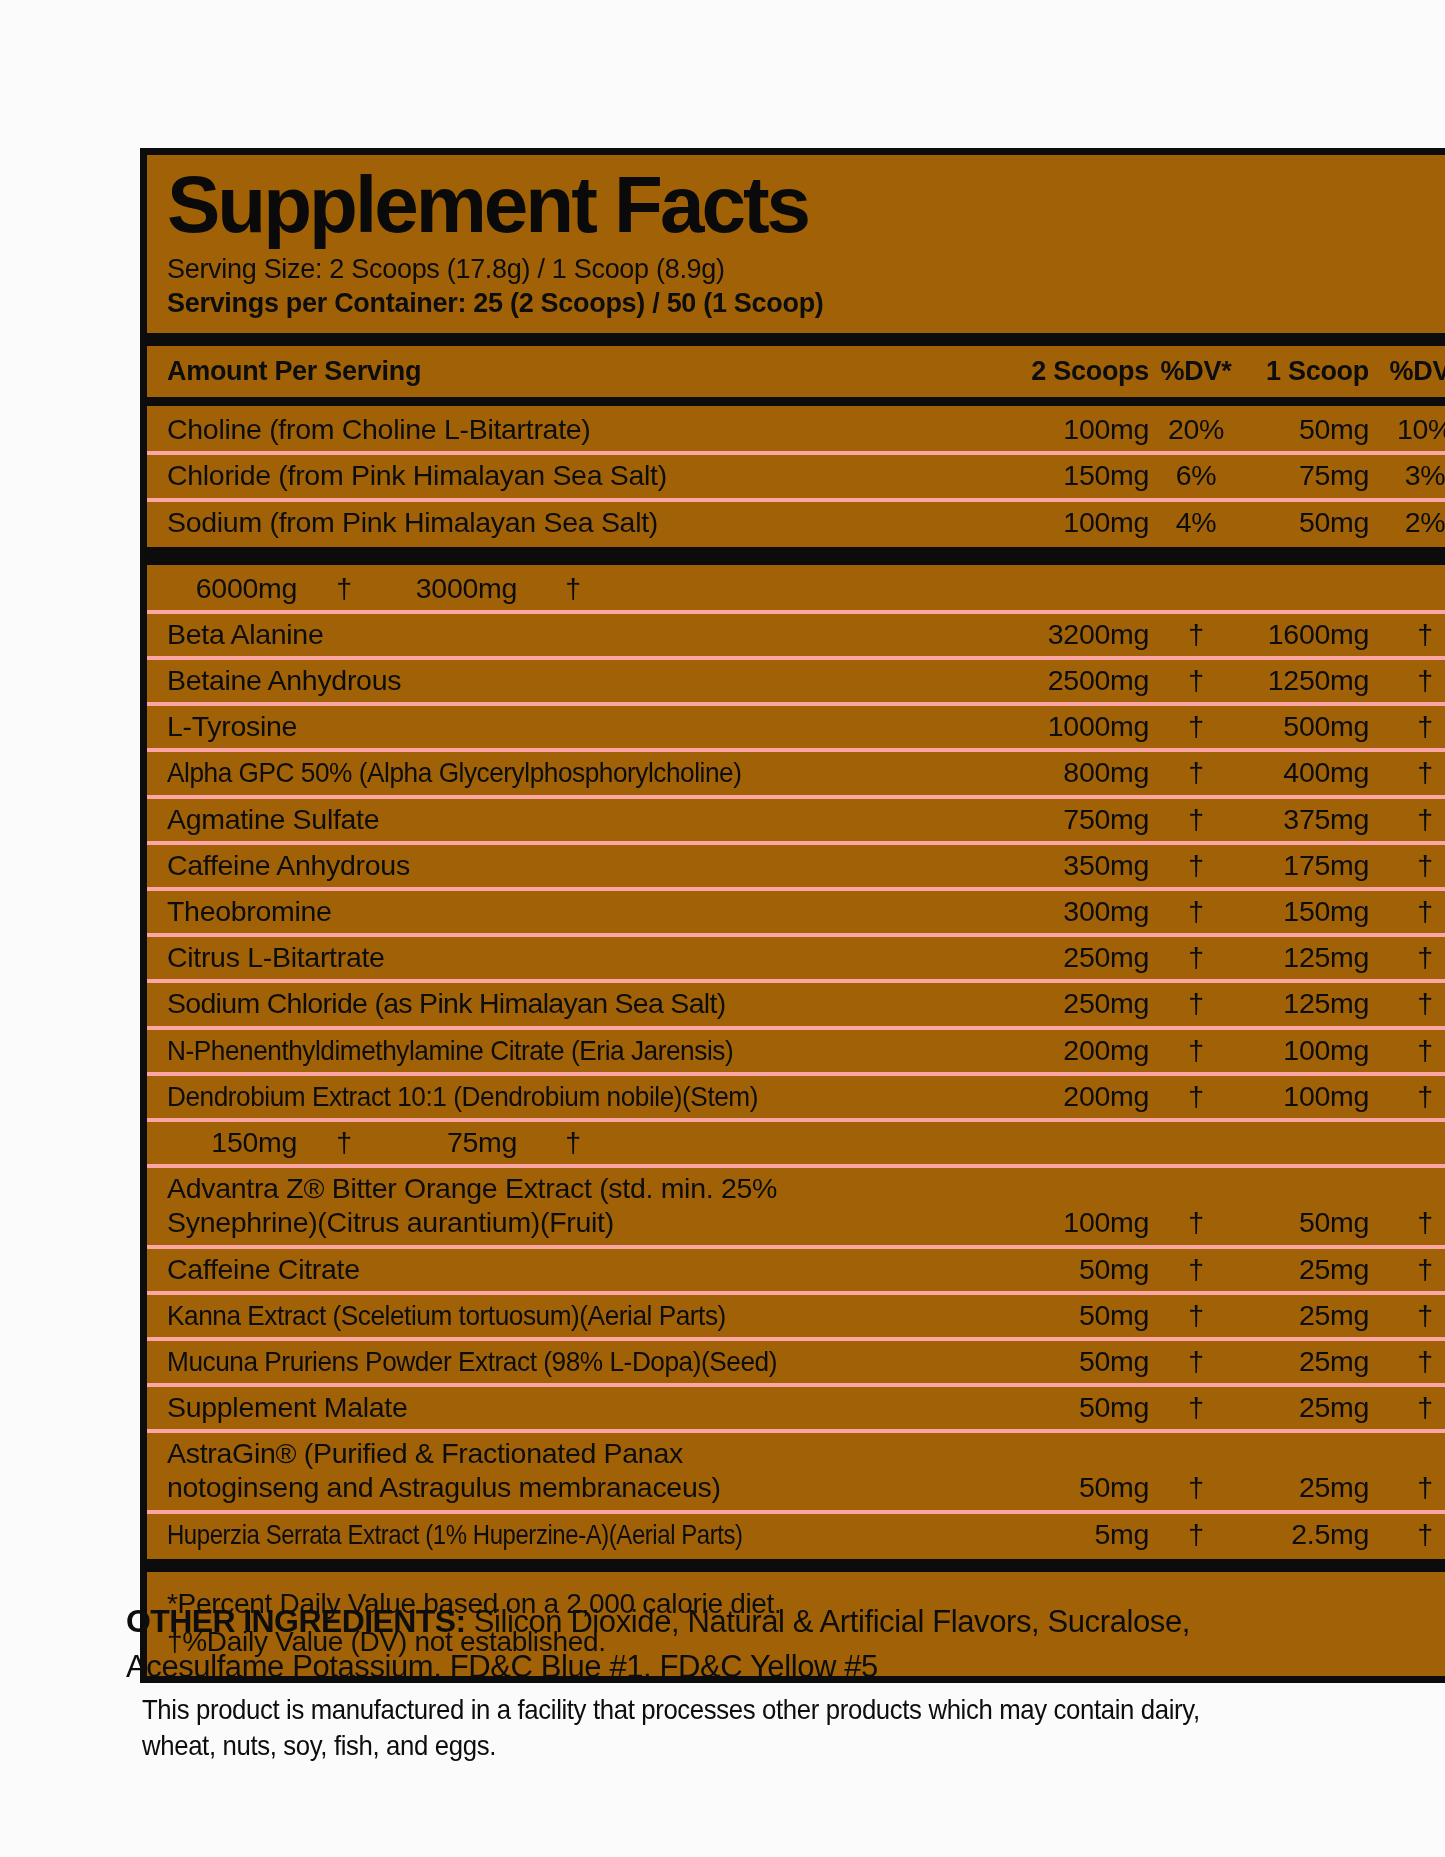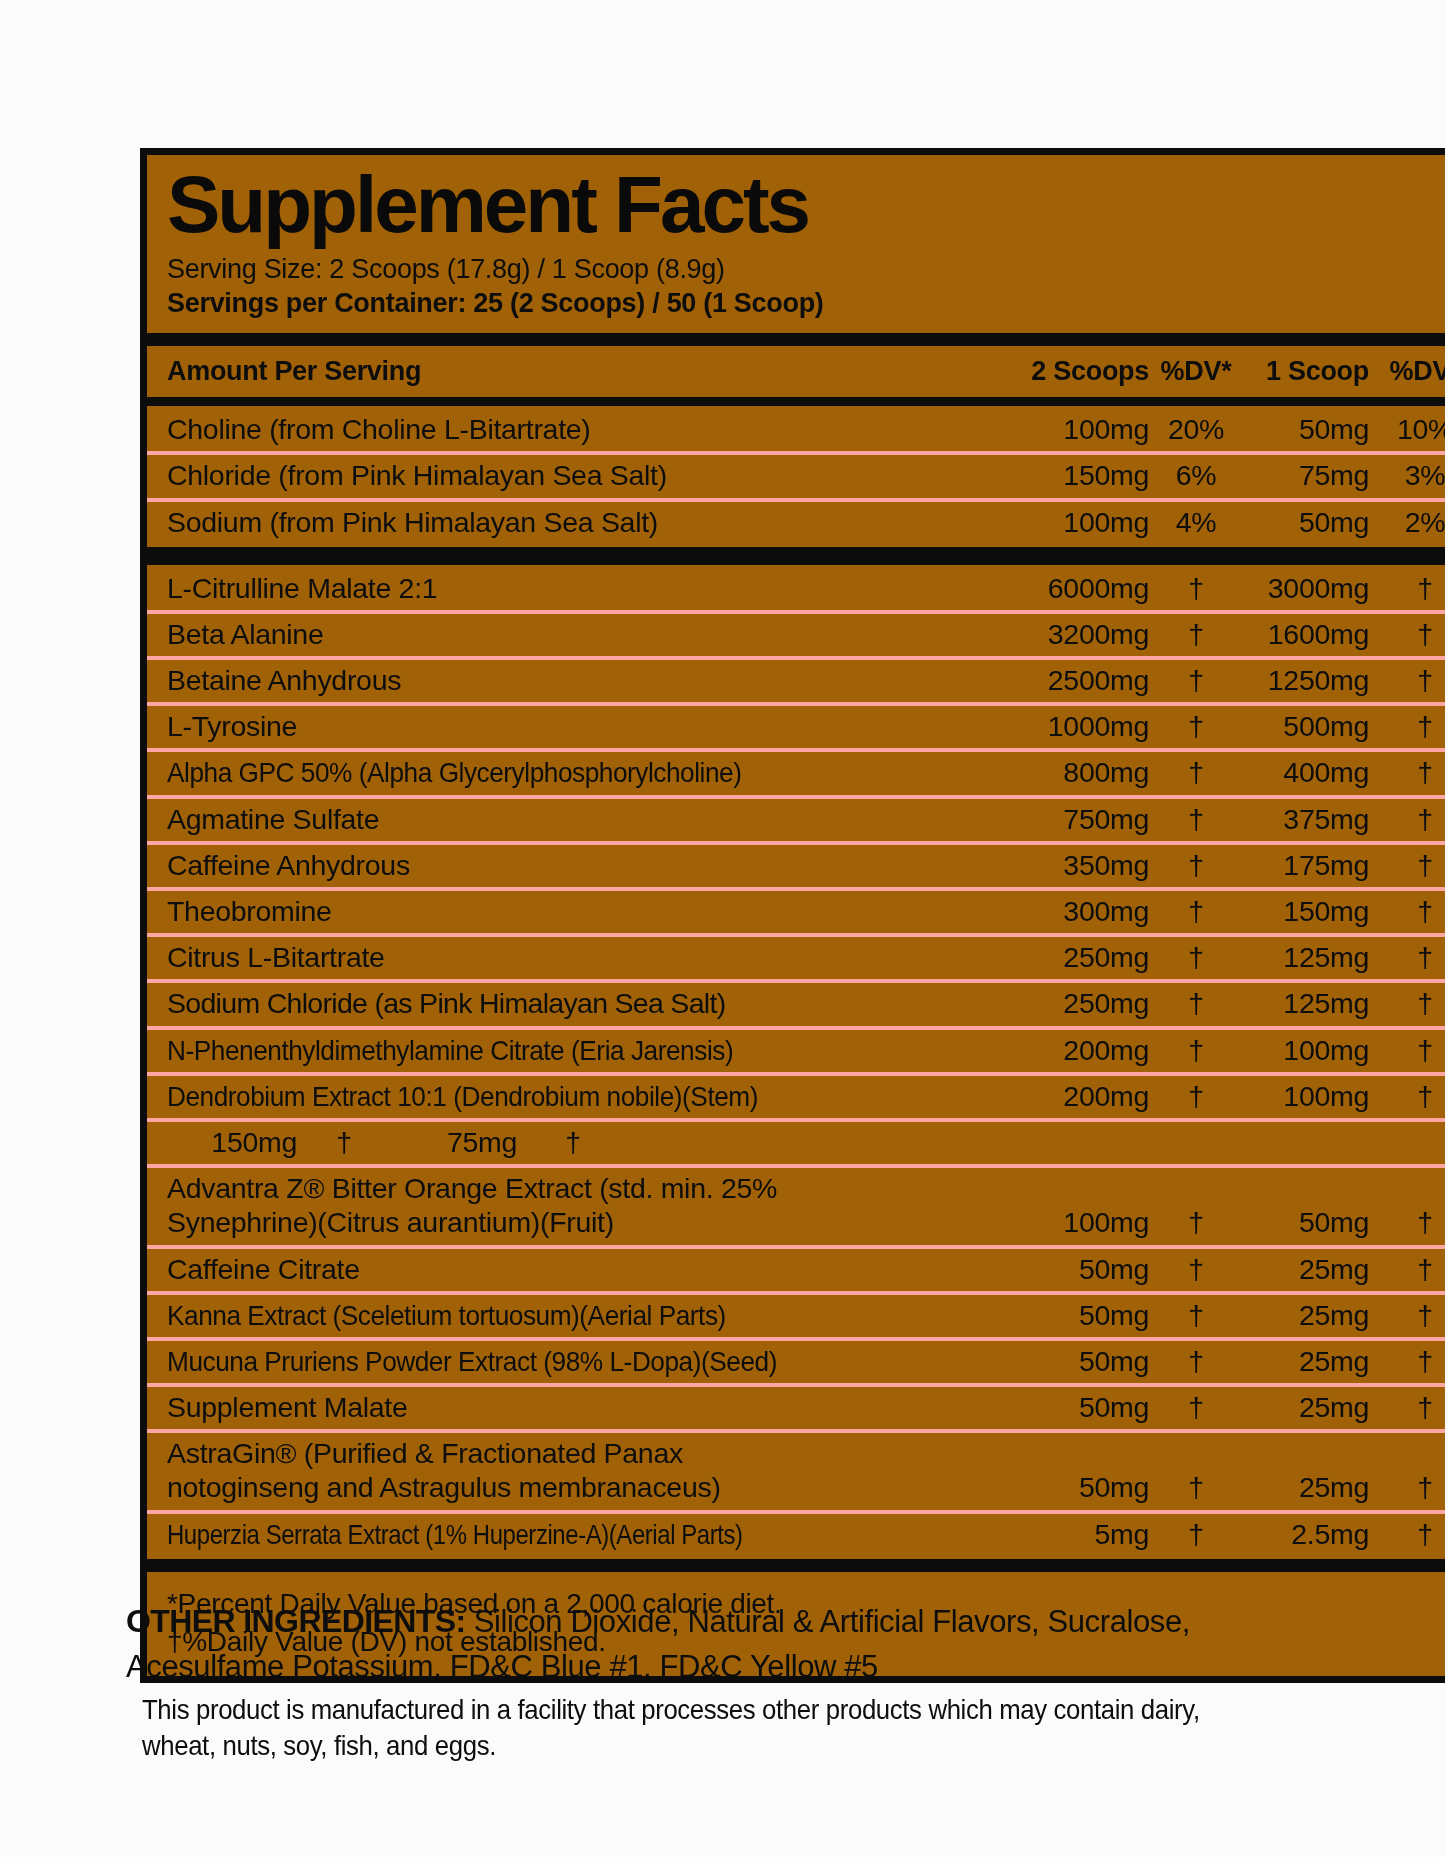--- a/index.html
+++ b/index.html
@@ -96,21 +96,20 @@
         <div class="cell dv">4%</div>
         <div class="cell amt1">50mg</div>
         <div class="cell dv2">2%</div>
       </div>
     </div>
 
   <div class="bar bar-lg"></div>
 
   <div id="ing-rows">
       <div class="row">
-        <div class="cell name">L-Citrulline Malate 2:1</div>
         <div class="cell amt2">6000mg</div>
         <div class="cell dv">†</div>
         <div class="cell amt1">3000mg</div>
         <div class="cell dv2">†</div>
       </div>
       <div class="row">
         <div class="cell name">Beta Alanine</div>
         <div class="cell amt2">3200mg</div>
         <div class="cell dv">†</div>
         <div class="cell amt1">1600mg</div>

